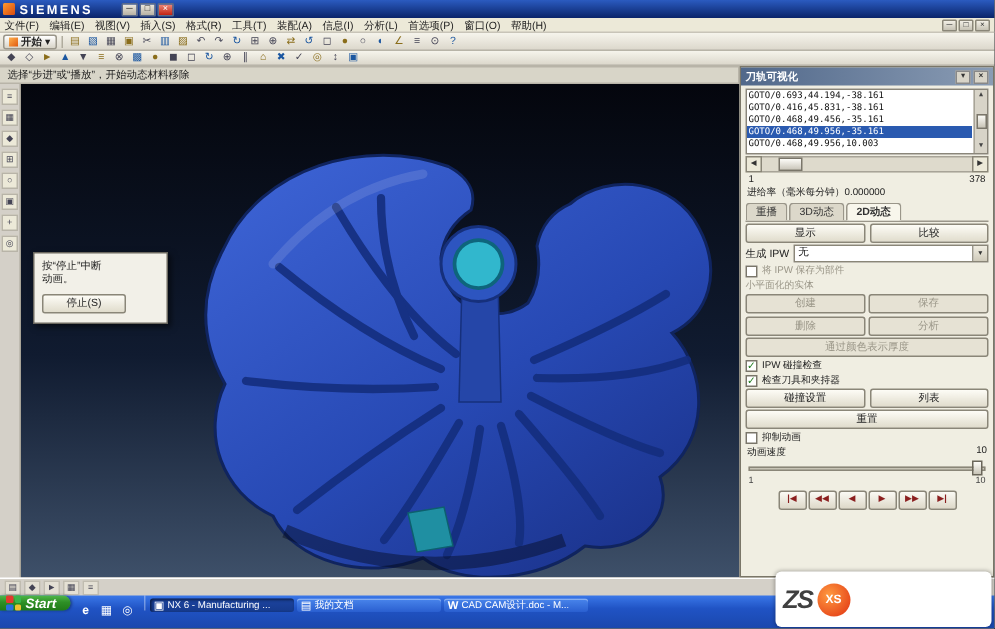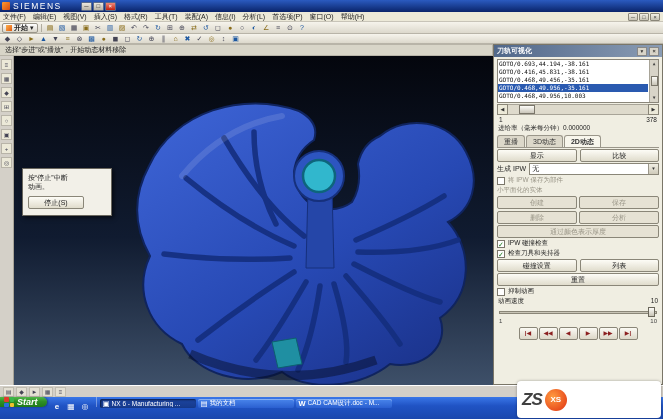--- a/index.html
+++ b/index.html
@@ -3,21 +3,21 @@
 <meta charset="utf-8">
 <style>
   *{box-sizing:border-box;margin:0;padding:0}
   html,body{width:663px;height:419px;overflow:hidden}
   body{position:relative;font-family:"Liberation Sans","DejaVu Sans",sans-serif;background:#d4d0c8;font-size:8px}
 
   
   .titlebar{position:absolute;left:0;top:0;width:663px;height:12px;background:linear-gradient(180deg,#2b5bc0,#0a246a);display:flex;align-items:center;padding:0 2px;gap:3px;z-index:10}
   .app-ico{width:8px;height:8px;background:linear-gradient(135deg,#ff9a2e,#d84a10);border-radius:1px;flex:0 0 auto}
   .titlebar .t{color:#fff;font-size:7.5px;font-weight:bold;flex:1;white-space:nowrap;overflow:hidden}
-  .brand{color:#fff;font-size:8.5px;font-weight:normal;letter-spacing:1.5px;margin-right:16px}
+  .brand{color:#fff;font-size:8.5px;font-weight:bold;letter-spacing:1.5px;margin-right:16px}
   .wbtns{display:flex;gap:1px}
   .wbtn{width:11px;height:9px;background:linear-gradient(180deg,#ece8de,#b8b2a4);border:1px solid #5a6a8a;font-size:6px;line-height:7px;text-align:center;color:#222;border-radius:1px}
   .wbtn.close{background:linear-gradient(180deg,#ee8877,#c22211);color:#fff}
 
   
   .menubar{position:absolute;left:0;top:12px;width:663px;height:10px;background:#ece9d8;border-bottom:1px solid #c8c4b8;display:flex;align-items:center;padding:0 3px;z-index:10}
   #menu-items{flex:1;display:flex;gap:7px}
   .mi{font-size:7px;color:#222;white-space:nowrap}
   .cbtn{width:10px;height:8px;background:linear-gradient(180deg,#f2efe6,#c6c2b4);border:1px solid #8a8678;font-size:5.5px;line-height:6px;text-align:center;color:#333;border-radius:1px}
   .cbtns{display:flex;gap:1px}

